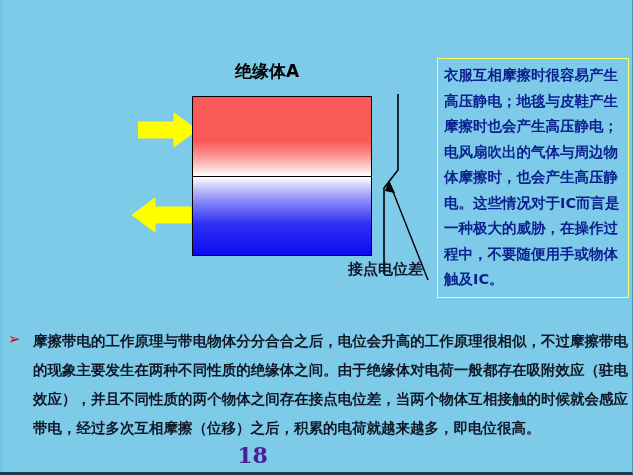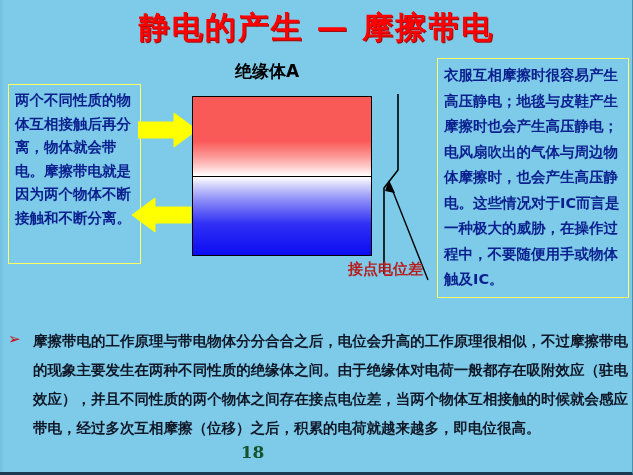--- a/index.html
+++ b/index.html
@@ -91,21 +91,21 @@
     width: 160px;
     text-align: center;
     color: #000000;
     font-size: 17px;
     font-weight: bold;
     white-space: nowrap;
   }
   #label-contact {
     position: absolute;
     left: 158px; top: 200px;
-    color: #b91c1c;
+    color: #0f172a;
     font-size: 15px;
     font-weight: bold;
     white-space: nowrap;
   }
   #material-box {
     position: absolute;
     left: 2px;
     top: 36px;
     width: 180px;
     height: 160px;
@@ -164,36 +164,34 @@
     line-height: 29px;
     font-weight: bold;
     text-align: justify;
     font-family: "DejaVu Sans", "Liberation Sans", sans-serif;
   }
   #page-number {
     position: absolute;
     left: 0; top: 442px;
     width: 505px;
     text-align: center;
-    color: #14532d;
-    font-size: 17px;
+    color: #4c1d95;
+    font-size: 22px;
     font-weight: bold;
     font-family: "DejaVu Serif", "Liberation Serif", serif;
   }
 </style>
 </head>
 <body>
 
 <div id="slide">
 
   <div id="left-edge-band"></div>
 
-  <div id="title">静电的产生 — 摩擦带电</div>
-
-  <div id="left-callout" class="callout">两个不同性质的物体互相接触后再分离，物体就会带电。摩擦带电就是因为两个物体不断接触和不断分离。</div>
+
 
   <div id="right-callout" class="callout">衣服互相摩擦时很容易产生高压静电；地毯与皮鞋产生摩擦时也会产生高压静电；电风扇吹出的气体与周边物体摩擦时，也会产生高压静电。这些情况对于IC而言是一种极大的威胁，在操作过程中，不要随便用手或物体触及IC。</div>
 
   <div id="arrow-right" class="arrow">
     <svg width="60" height="36" viewBox="0 0 60 36">
       <polygon points="0,10 36,10 36,1 59,18 36,35 36,26 0,26" fill="#ffff00" stroke="#ffff00" stroke-width="1"></polygon>
     </svg>
   </div>
 
   <div id="arrow-left" class="arrow">

